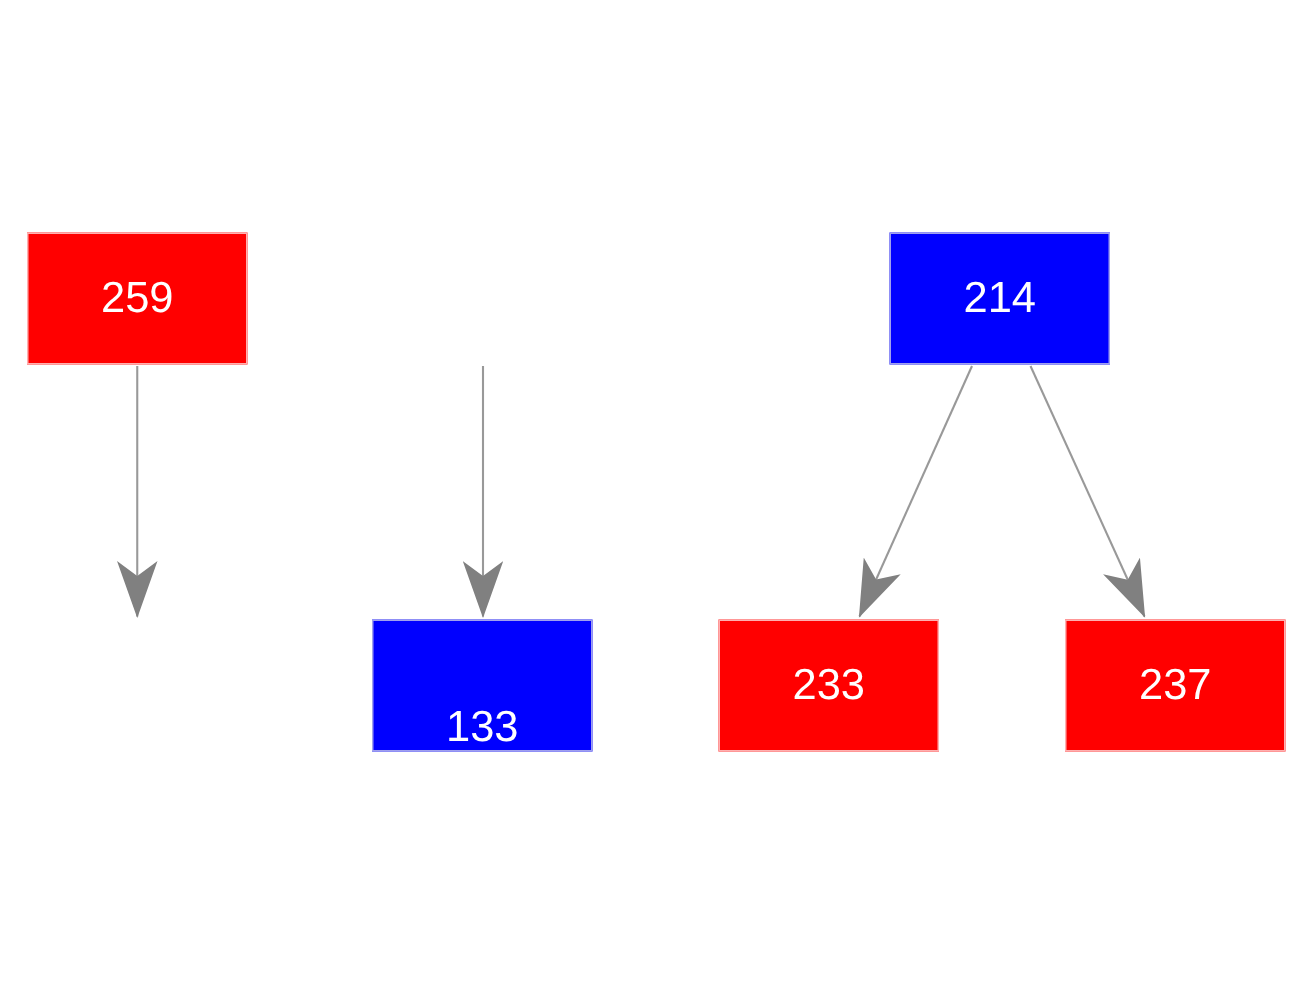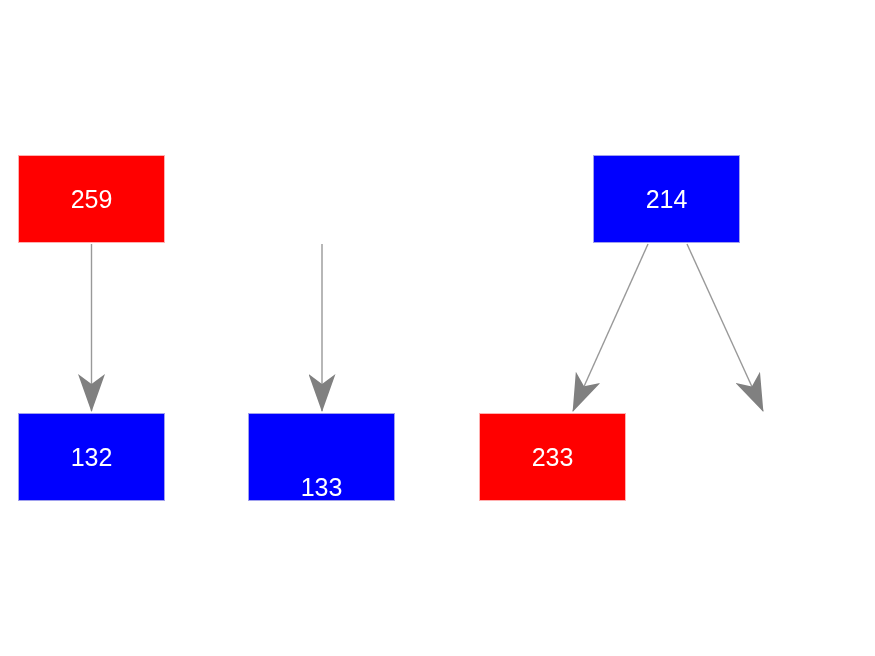--- a/index.html
+++ b/index.html
@@ -25,21 +25,21 @@
   }
   .node {
     position: absolute;
     width: 147px;
     height: 88px;
     box-sizing: border-box;
     display: flex;
     align-items: center;
     justify-content: center;
     color: #ffffff;
-    font-size: 25px;
+    font-size: 29px;
     line-height: 1;
     cursor: pointer;
     user-select: none;
   }
   .node.red {
     background: #ff0000;
     border: 1px solid #ffb0b0;
   }
   .node.blue {
     background: #0000ff;
@@ -72,26 +72,26 @@
 
   <div class="node red" id="n259">
     <span>259</span>
   </div>
 
 
   <div class="node blue" id="n214">
     <span>214</span>
   </div>
 
-  <div class="node blue" id="n132">
-    <span>132</span>
-  </div>
 
   <div class="node blue" id="n133">
     <span>133</span>
   </div>
 
   <div class="node red" id="n233">
     <span>233</span>
   </div>
 
+  <div class="node red" id="n237">
+    <span>237</span>
+  </div>
 
 </div>
 
 </body></html>

